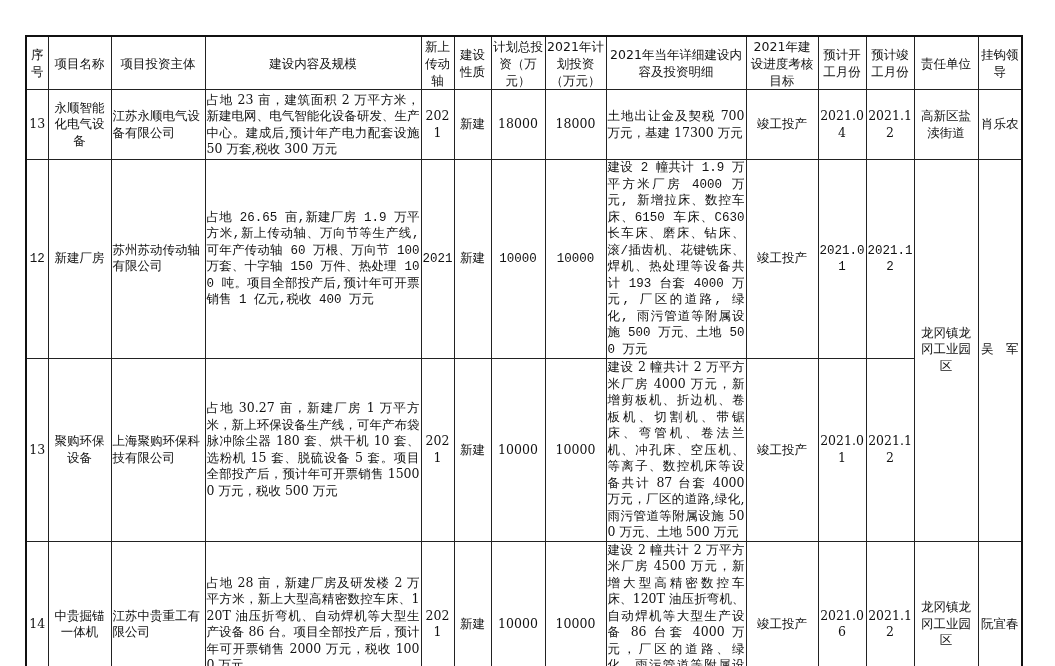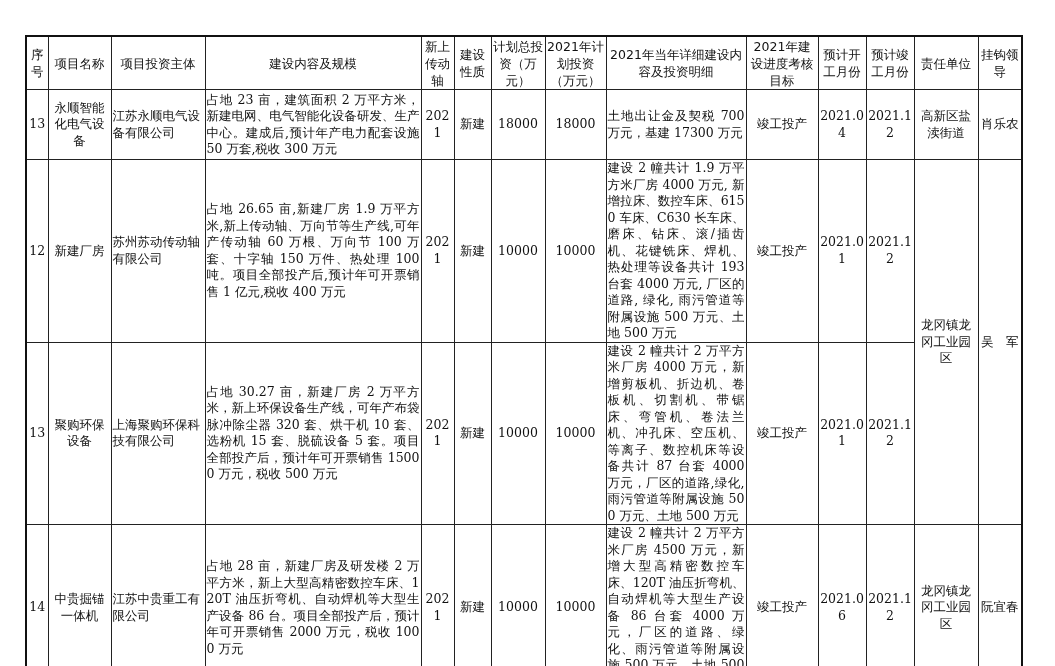--- a/index.html
+++ b/index.html
@@ -25,21 +25,21 @@
     font-weight: normal;
     text-align: center;
     font-size: 12.5px;
     line-height: 17px;
     height: 52px;
   }
   td.c { text-align: center; }
   td.l { text-align: left; }
   td.j { text-align: justify; }
   tr.r11 td { height: 69px; }
-  tr.r12 td { height: 158px; }
+  tr.r12 td { height: 158px; font-family: Liberation Mono, monospace; }
   tr.r13 td { height: 176px; }
   tr.r14 td { height: 143px; }
   .unit-merged { text-align: center; }
 </style>
 </head>
 <body>
 
 <table class="grid">
   <colgroup>
     <col style="width:22px">
@@ -105,21 +105,21 @@
       <td class="c">竣工投产</td>
       <td class="c">2021.01</td>
       <td class="c">2021.12</td>
       <td class="unit-merged" rowspan="2">龙冈镇龙冈工业园区</td>
       <td class="c" rowspan="2">吴　军</td>
     </tr>
     <tr class="r13">
       <td class="c">13</td>
       <td class="c">聚购环保设备</td>
       <td class="l">上海聚购环保科技有限公司</td>
-      <td class="j">占地 30.27 亩，新建厂房 2 万平方米，新上环保设备生产线，可年产布袋脉冲除尘器 320 套、烘干机 10 套、选粉机 15 套、脱硫设备 5 套。项目全部投产后，预计年可开票销售 15000 万元，税收 500 万元</td>
+      <td class="j">占地 30.27 亩，新建厂房 1 万平方米，新上环保设备生产线，可年产布袋脉冲除尘器 180 套、烘干机 10 套、选粉机 15 套、脱硫设备 5 套。项目全部投产后，预计年可开票销售 15000 万元，税收 500 万元</td>
       <td class="c">2021</td>
       <td class="c">新建</td>
       <td class="c">10000</td>
       <td class="c">10000</td>
       <td class="j">建设 2 幢共计 2 万平方米厂房 4000 万元，新增剪板机、折边机、卷板机、切割机、带锯床、弯管机、卷法兰机、冲孔床、空压机、等离子、数控机床等设备共计 87 台套 4000 万元，厂区的道路,绿化,雨污管道等附属设施 500 万元、土地 500 万元</td>
       <td class="c">竣工投产</td>
       <td class="c">2021.01</td>
       <td class="c">2021.12</td>
     </tr>
     <tr class="r14">

